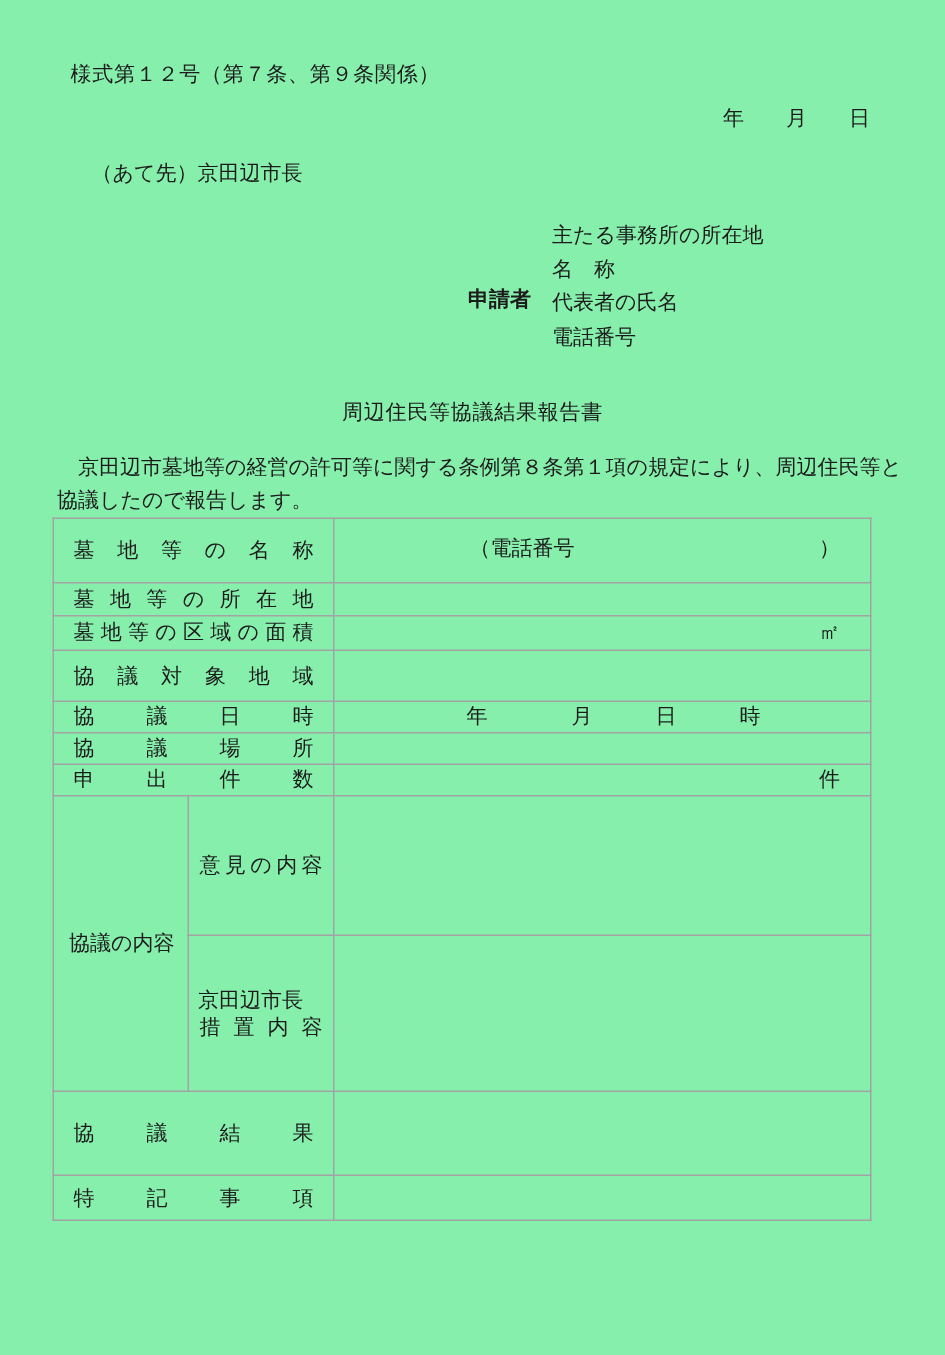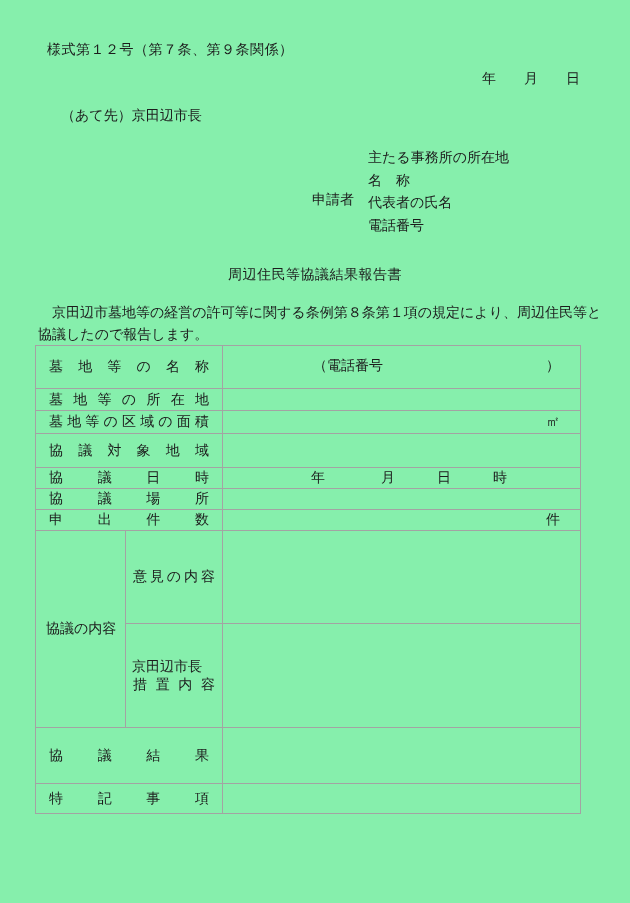--- a/index.html
+++ b/index.html
@@ -16,21 +16,21 @@
     overflow: hidden;
     font-size: 14px;
   }
   .abs { position: absolute; white-space: nowrap; }
 
   .form-number   { left: 47px;  top: 41px; letter-spacing: 0.5px; }
   .date-line     { left: 0; right: 50px; top: 70px; text-align: right; }
   .addressee     { left: 61px;  top: 107px; }
 
   .applicant-lines { left: 368px; top: 146px; line-height: 22.5px; }
-  .applicant-label { left: 312px; top: 191px; }
+  .applicant-label { left: 312px; top: 191px; font-weight: bold; }
 
   .doc-title     { left: 0; right: 0; top: 266px; text-align: center; letter-spacing: 0.5px; }
 
   .body-par      { left: 38px; top: 301px; line-height: 22px; }
 
   table.report {
     position: absolute;
     left: 35px; top: 345px;
     width: 545px;
     border-collapse: collapse;

